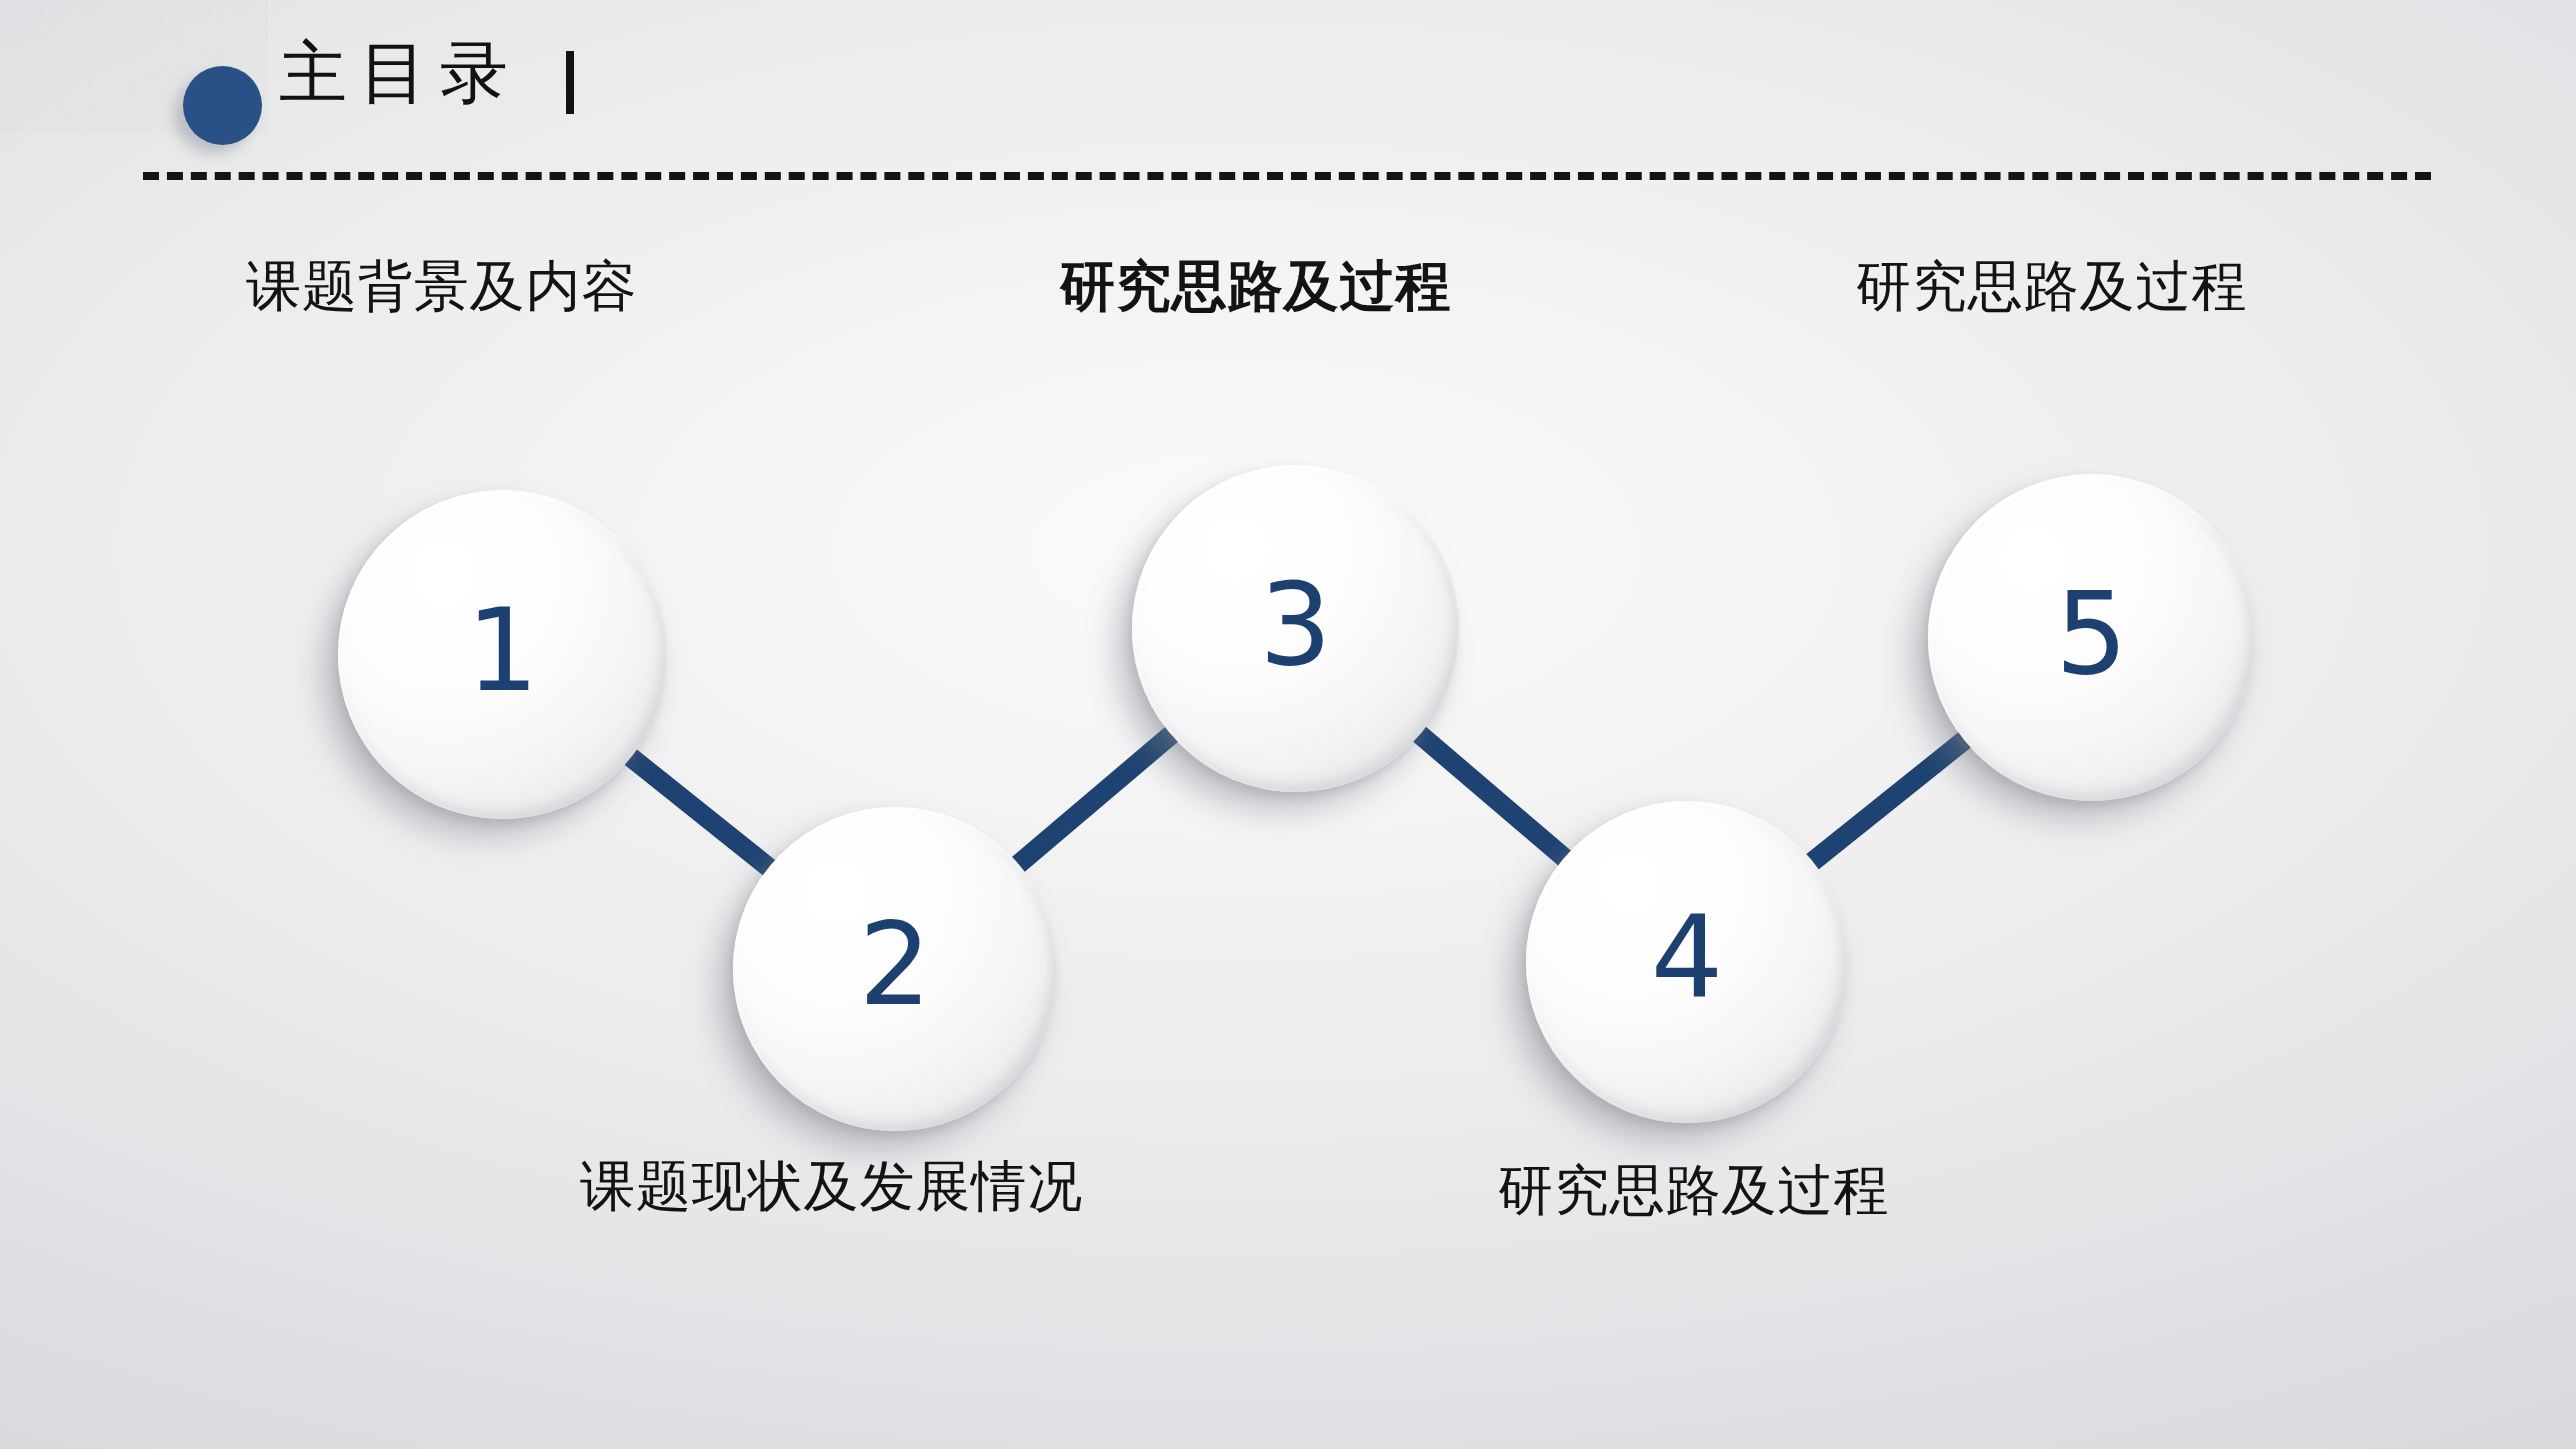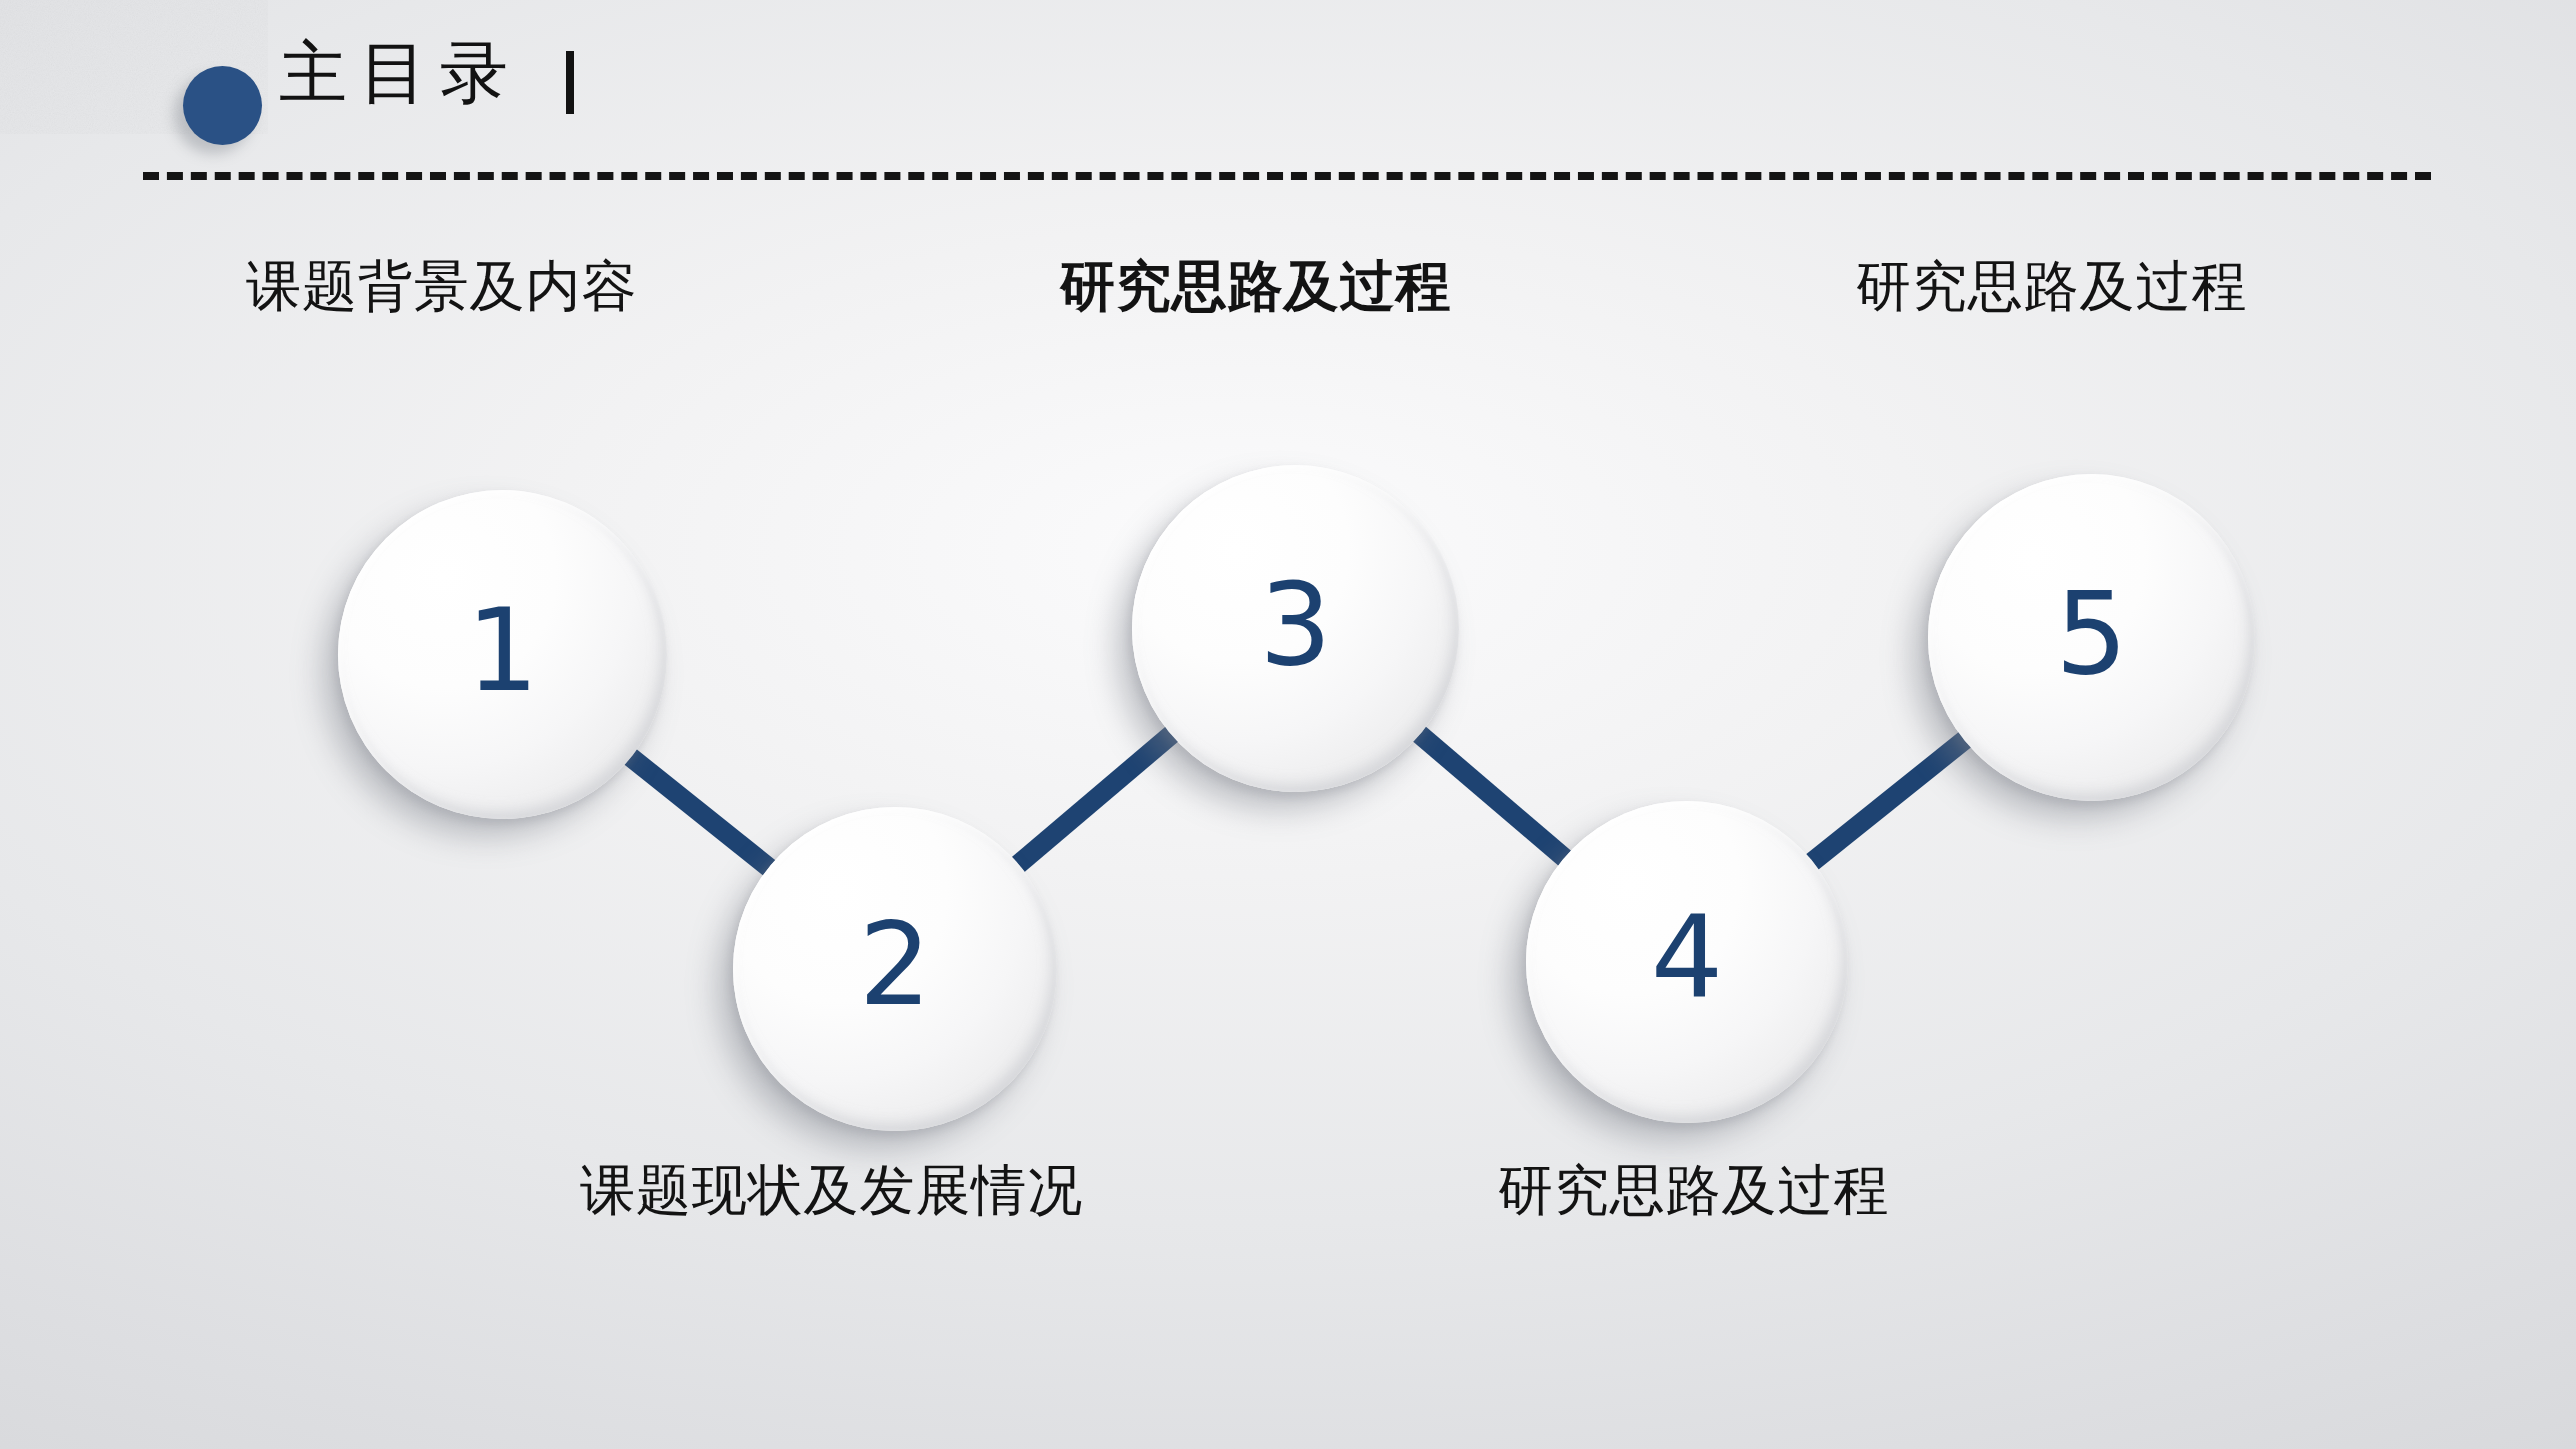--- a/index.html
+++ b/index.html
@@ -90,21 +90,21 @@
     line-height: 1;
     color: #131313;
     white-space: nowrap;
     font-family: "Liberation Serif", "DejaVu Serif", serif;
     letter-spacing: 0.9px;
   }
 
   .cap-top-1 { left: 246px;  top: 259px; text-align: center; }
   .cap-top-2 { left: 1060px; top: 259px; font-weight: bold; }
   .cap-top-3 { left: 1856px; top: 259px; }
-  .cap-bot-1 { left: 580px;  top: 1163px; }
+  .cap-bot-1 { left: 580px;  top: 1163px; font-family: Liberation Mono, monospace; }
   .cap-bot-2 { left: 1498px; top: 1163px; }
 
   
   #connectors {
     position: absolute;
     left: 0;
     top: 0;
     width: 2576px;
     height: 1449px;
   }

